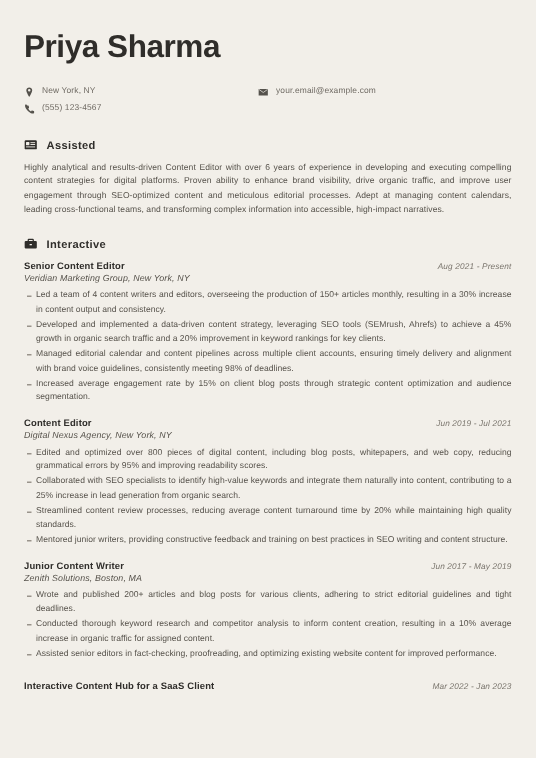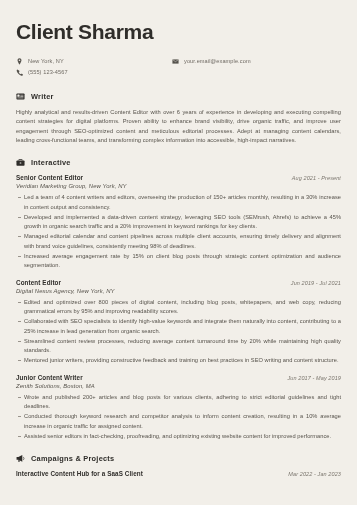--- a/index.html
+++ b/index.html
@@ -177,21 +177,21 @@
     letter-spacing: 0.1px;
     white-space: nowrap;
   }
 </style>
 </head>
 <body>
 
 <div class="page">
 
   <div>
-    <h1 class="name">Client Sharma</h1>
+    <h1 class="name">Priya Sharma</h1>
 
     <div class="contact-row">
       <div class="contact-col-left">
 
         <div class="contact-line">
           <span class="ico">
             <svg viewBox="0 0 16 16" width="7" height="7" fill="currentColor">
               <path d="M8 0.6c-2.5 0-4.5 2-4.5 4.5 0 3.4 4.5 10.3 4.5 10.3s4.5-6.9 4.5-10.3c0-2.5-2-4.5-4.5-4.5zm0 6.4a1.9 1.9 0 1 1 0-3.8 1.9 1.9 0 0 1 0 3.8z"></path>
             </svg>
           </span>
@@ -226,21 +226,21 @@
     <div class="section-head">
       <span class="sec-ico">
         <svg viewBox="0 0 16 16" width="9" height="9" fill="currentColor">
           <rect x="0.8" y="2.6" width="14.4" height="10.8" rx="1.4"></rect>
           <rect x="2.4" y="4.6" width="4" height="4" rx="0.6" fill="#f2efe9"></rect>
           <rect x="7.6" y="5" width="5.6" height="1.1" fill="#f2efe9"></rect>
           <rect x="7.6" y="7.2" width="5.6" height="1.1" fill="#f2efe9"></rect>
           <rect x="2.4" y="10" width="10.8" height="1.1" fill="#f2efe9"></rect>
         </svg>
       </span>
-      <span class="section-title">Writer</span>
+      <span class="section-title">Assisted</span>
     </div>
     <p class="summary-text">Highly analytical and results-driven Content Editor with over 6 years of experience in developing and executing compelling content strategies for digital platforms. Proven ability to enhance brand visibility, drive organic traffic, and improve user engagement through SEO-optimized content and meticulous editorial processes. Adept at managing content calendars, leading cross-functional teams, and transforming complex information into accessible, high-impact narratives.</p>
   </div>
 
   <div class="section">
     <div class="section-head">
       <span class="sec-ico">
         <svg viewBox="0 0 16 16" width="9" height="9" fill="currentColor">
           <path d="M5.6 2.2h4.8a1.3 1.3 0 0 1 1.3 1.3v1.1h-1.5v-.9H5.8v.9H4.3V3.5a1.3 1.3 0 0 1 1.3-1.3z"></path>
           <rect x="0.8" y="4.6" width="14.4" height="9" rx="1.3"></rect>
@@ -286,30 +286,20 @@
       <div class="job-company">Zenith Solutions, Boston, MA</div>
       <ul class="bullets">
         <li>Wrote and published 200+ articles and blog posts for various clients, adhering to strict editorial guidelines and tight deadlines.</li>
         <li>Conducted thorough keyword research and competitor analysis to inform content creation, resulting in a 10% average increase in organic traffic for assigned content.</li>
         <li>Assisted senior editors in fact-checking, proofreading, and optimizing existing website content for improved performance.</li>
       </ul>
     </div>
   </div>
 
   <div class="section">
-    <div class="section-head">
-      <span class="sec-ico">
-        <svg viewBox="0 0 16 16" width="9" height="9" fill="currentColor">
-          <path d="M1 5.4h3.2l7-3.6v12l-7-3.6H1z"></path>
-          <rect x="4.2" y="9.6" width="2.2" height="4.4" rx="0.6"></rect>
-          <path d="M12.6 5.4c1 .6 1.6 1.5 1.6 2.6s-.6 2-1.6 2.6" fill="none" stroke="currentColor" stroke-width="1.2"></path>
-        </svg>
-      </span>
-      <span class="section-title">Campaigns &amp; Projects</span>
-    </div>
 
     <div class="project-top">
       <span class="project-title">Interactive Content Hub for a SaaS Client</span>
       <span class="project-dates">Mar 2022 - Jan 2023</span>
     </div>
   </div>
 
 </div>
 
 </body></html>

